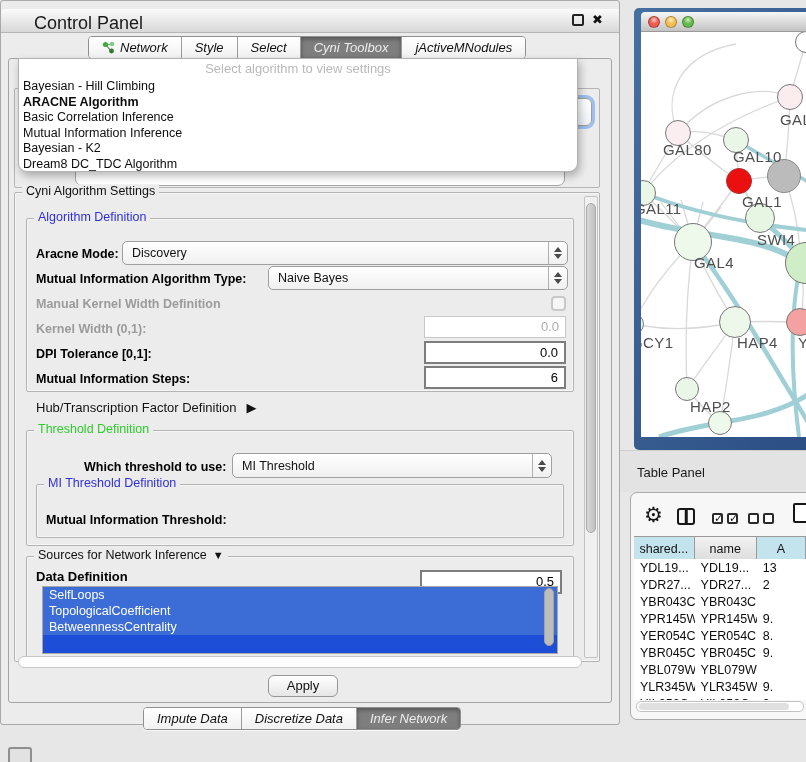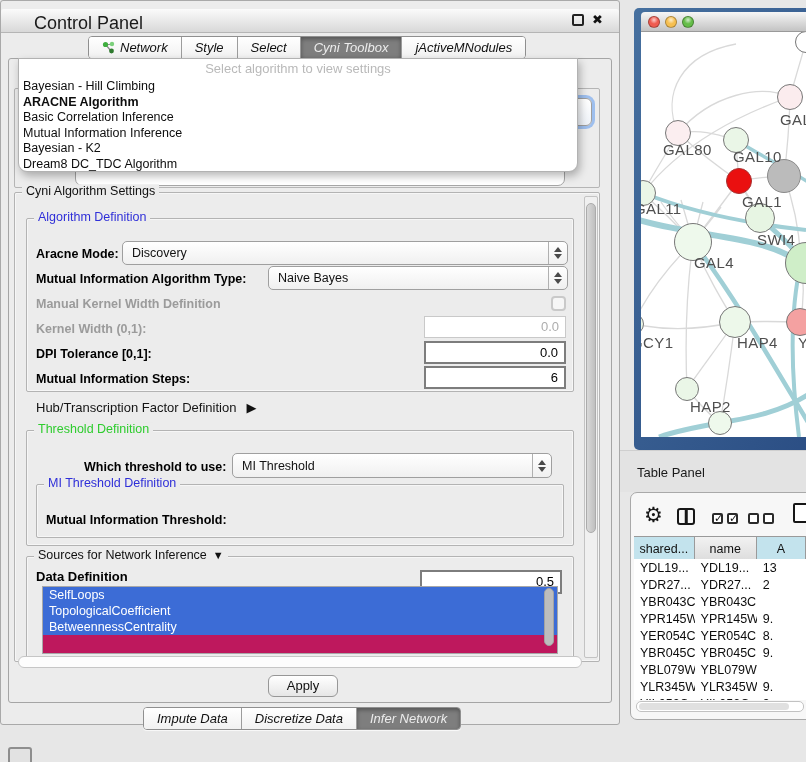--- a/index.html
+++ b/index.html
@@ -64,21 +64,21 @@
   .arr-down{width:0;height:0;border-left:4px solid transparent;border-right:4px solid transparent;border-top:5px solid #4a4a4a;}
 
   .field{background:#fff;border:2px solid #7d7d7d;text-align:right;font-size:13px;padding:2px 6px 0 8px;color:#000;}
   .field.disabled{border:1px solid #c9c9c9;color:#adadad;}
   .checkbox{width:15px;height:15px;border:2px solid #c9c9c9;border-radius:4px;background:#f6f6f6;}
 
   .hub-row{font-size:13px;color:#141414;}
   .tri-right{display:inline-block;margin-left:10px;color:#111;font-size:13px;}
   .tri-down{display:inline-block;margin-left:6px;color:#111;font-size:11px;}
 
-  .attr-list{left:42px;top:586px;width:516px;height:68px;background:#be185d;border:1px solid #a8a8a8;overflow:hidden;}
+  .attr-list{left:42px;top:586px;width:516px;height:68px;background:#1d4ed8;border:1px solid #a8a8a8;overflow:hidden;}
   .attr-item{height:16px;line-height:16px;padding-left:6px;font-size:12.5px;background:var(--sel-blue);color:#fff;}
   .list-scroll{left:544px;top:588px;width:11px;height:64px;}
   .list-scroll .thumb{position:absolute;left:0;top:0;width:10px;height:58px;background:#bdbdbd;border:1px solid #a2a2a2;border-radius:5px;}
   .hscroll{left:18px;top:656px;width:564px;height:12px;background:#fdfdfd;border:1px solid #c6c6c6;border-radius:6px;}
 
   .apply-btn{left:268px;top:675px;width:70px;height:22px;border:1px solid #979797;border-radius:6px;background:linear-gradient(#ffffff,#e6e6e6);font-size:13px;text-align:center;line-height:20px;color:#111;}
 
   .corner-icon{left:8px;top:747px;width:24px;height:20px;border:2px solid #8e8e8e;border-radius:3px;background:#e2e2e2;}
 
   

